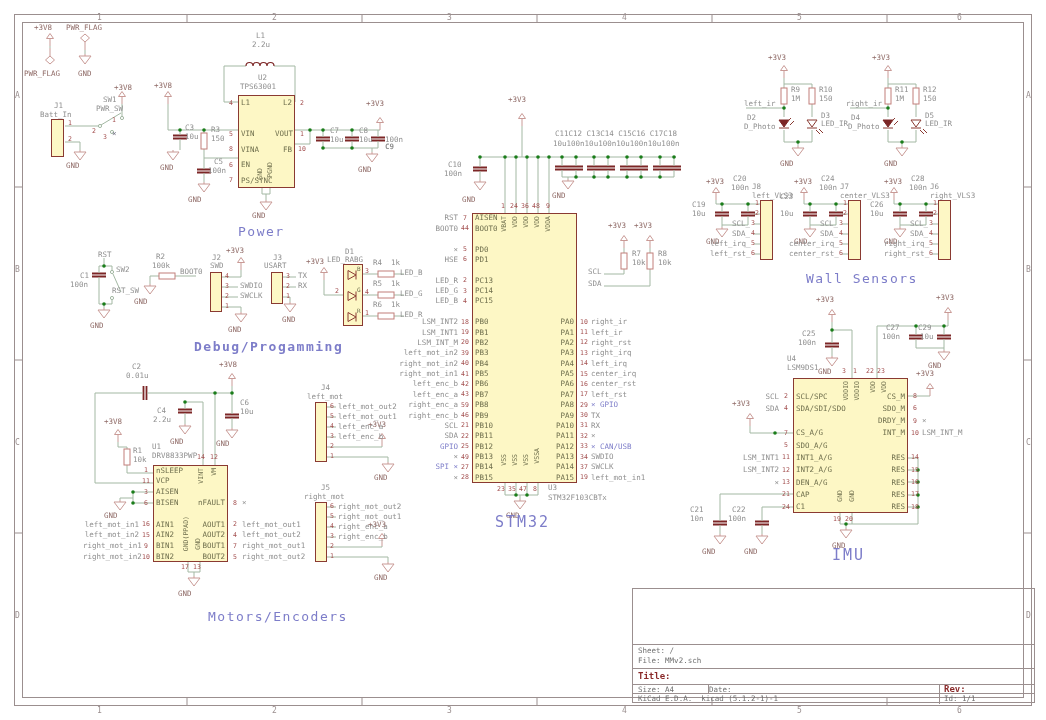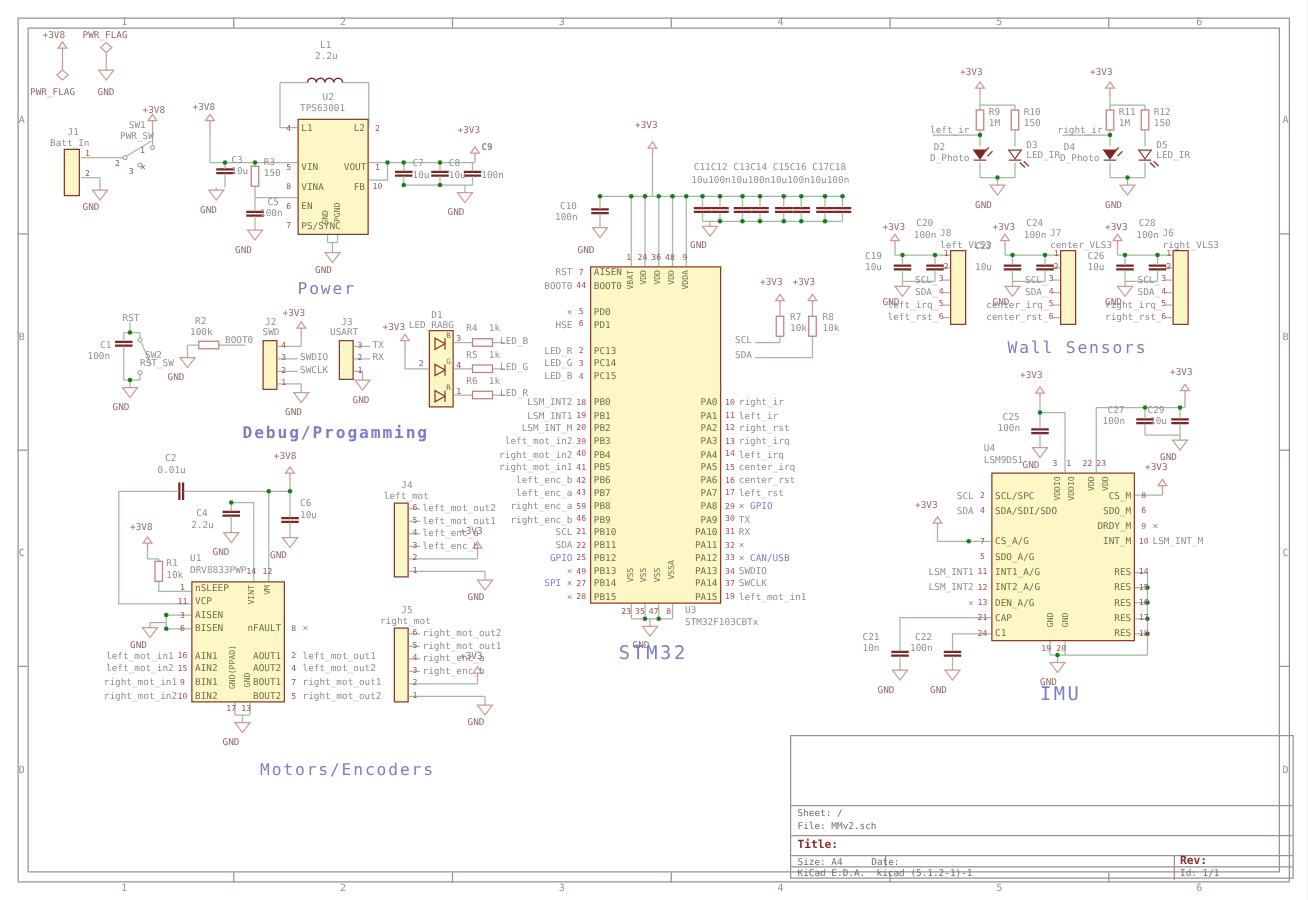--- a/index.html
+++ b/index.html
@@ -912,28 +912,28 @@
       <span class="lb" style="left: 258px; top: 74px;">U2</span>
       <span class="lb" style="left: 240px; top: 83px;">TPS63001</span>
       <span class="lb p" style="left: 252px; top: 212px;">GND</span>
       <span class="lb vo" style="left: 257px; top: 168px;">GND</span>
       <span class="lb vo" style="left: 267px; top: 162px;">PGND</span>
       <span class="lb p" style="left: 366px; top: 100px;">+3V3</span>
       <span class="lb" style="left: 330px; top: 127px;">C7</span>
       <span class="lb" style="left: 330px; top: 136px;">10u</span>
       <span class="lb" style="left: 359px; top: 127px;">C8</span>
       <span class="lb" style="left: 359px; top: 136px;">10u</span>
-      <span class="lb" style="left: 385px; top: 114px; font-weight: bold;">C9</span>
+      <span class="lb" style="left: 385px; top: 143px; font-weight: bold;">C9</span>
       <span class="lb" style="left: 385px; top: 136px;">100n</span>
       <span class="lb p" style="left: 358px; top: 166px;">GND</span>
       <span class="lb t1" style="left: 238px; top: 225px;">Power</span>
       <span class="lb" style="left: 98px; top: 251px;">RST</span>
       <span class="lb" style="left: 80px; top: 272px;">C1</span>
       <span class="lb" style="left: 70px; top: 281px;">100n</span>
-      <span class="lb" style="left: 116px; top: 280px;">SW2</span>
+      <span class="lb" style="left: 116px; top: 266px;">SW2</span>
       <span class="lb" style="left: 112px; top: 287px;">RST_SW</span>
       <span class="lb p" style="left: 90px; top: 322px;">GND</span>
       <span class="lb" style="left: 156px; top: 253px;">R2</span>
       <span class="lb" style="left: 152px; top: 262px;">100k</span>
       <span class="lb" style="left: 180px; top: 268px;">BOOT0</span>
       <span class="lb p" style="left: 134px; top: 298px;">GND</span>
       <span class="lb" style="left: 212px; top: 254px;">J2</span>
       <span class="lb" style="left: 210px; top: 262px;">SWD</span>
       <span class="lb n" style="left: 225px; top: 273px;">4</span>
       <span class="lb n" style="left: 225px; top: 283px;">3</span>
@@ -1178,19 +1178,19 @@
     <div class="tbl" style="top:55px"></div>
     <div class="tbl" style="top:79px"></div>
     <div class="tbl" style="top:95px"></div>
     <div class="tbl" style="top:104px"></div>
     <div class="tbv" style="left:75px;top:95px;height:9px"></div>
     <div class="tbv" style="left:306px;top:95px;height:20px"></div>
     <span style="left:5px;top:58px">Sheet: /</span>
     <span style="left:5px;top:68px">File: MMv2.sch</span>
     <span class="tbbold" style="left:5px;top:83px">Title:</span>
     <span style="left:5px;top:97px">Size: A4</span>
-    <span style="left:64px;top:97px">Date:</span>
+    <span style="left:76px;top:97px">Date:</span>
     <span class="tbbold" style="left:311px;top:96px">Rev:</span>
     <span style="left:5px;top:106px">KiCad E.D.A.  kicad (5.1.2-1)-1</span>
     <span style="left:311px;top:106px">Id: 1/1</span>
   </div>
 
 </div>
 
 </body></html>

